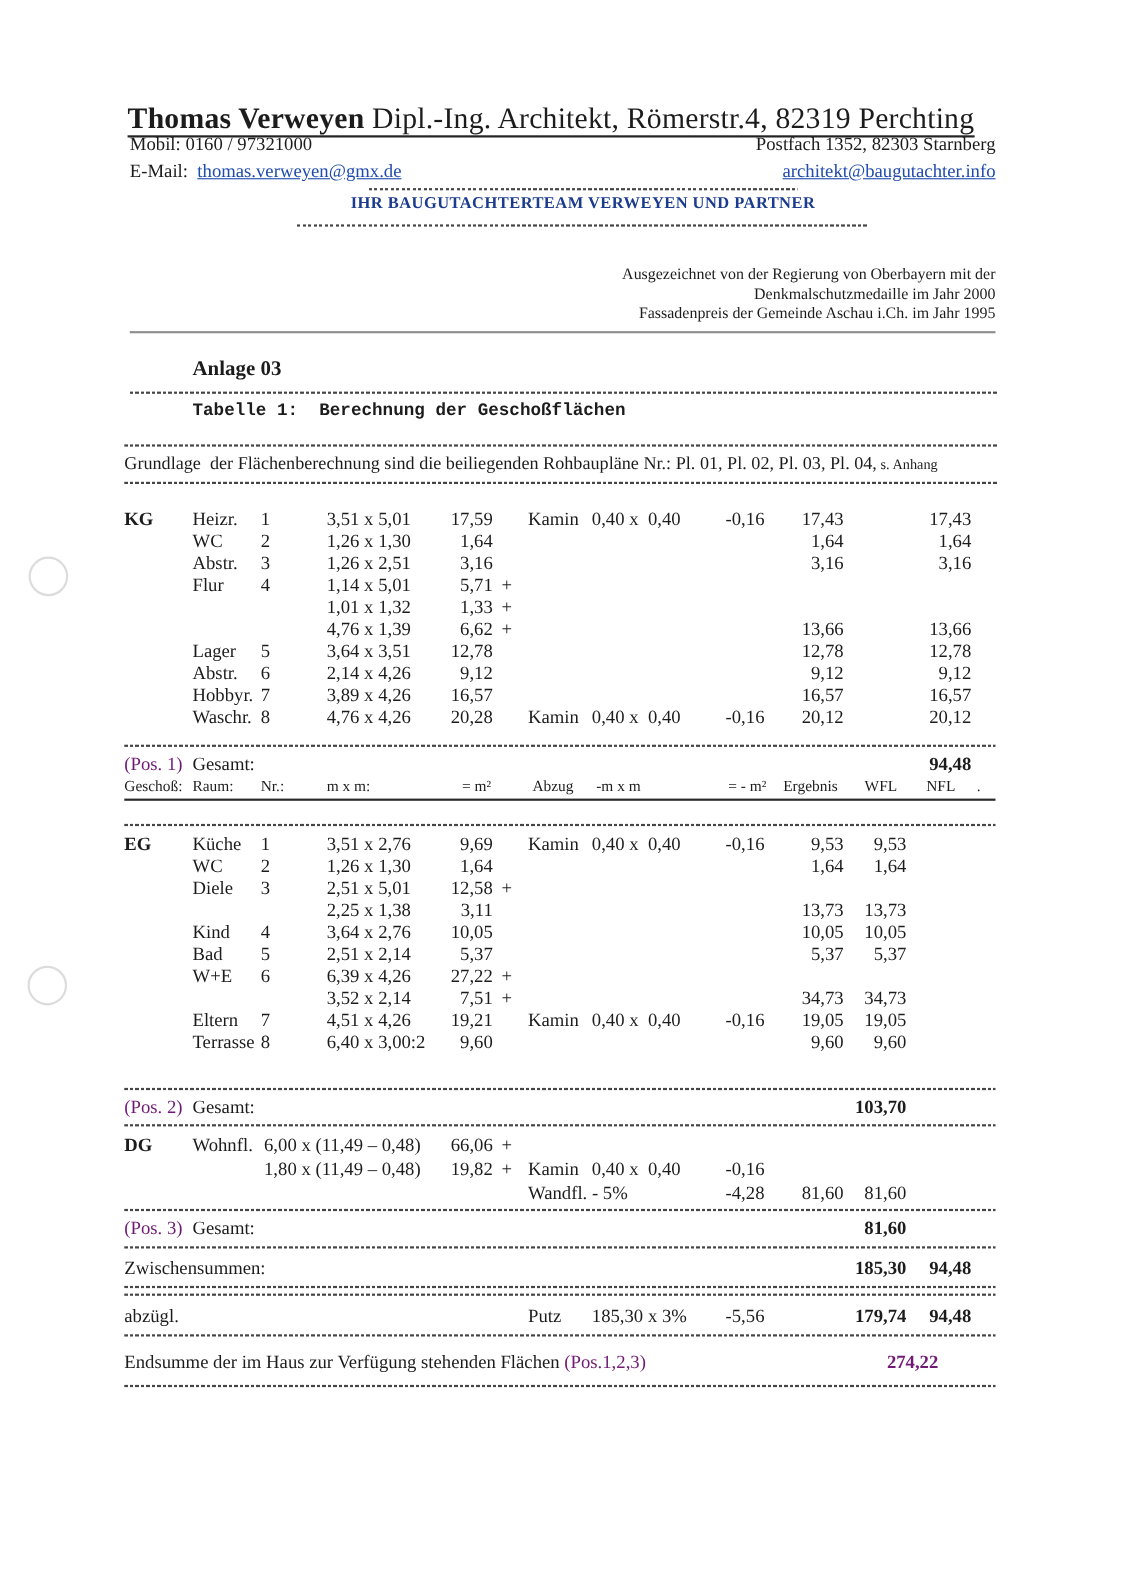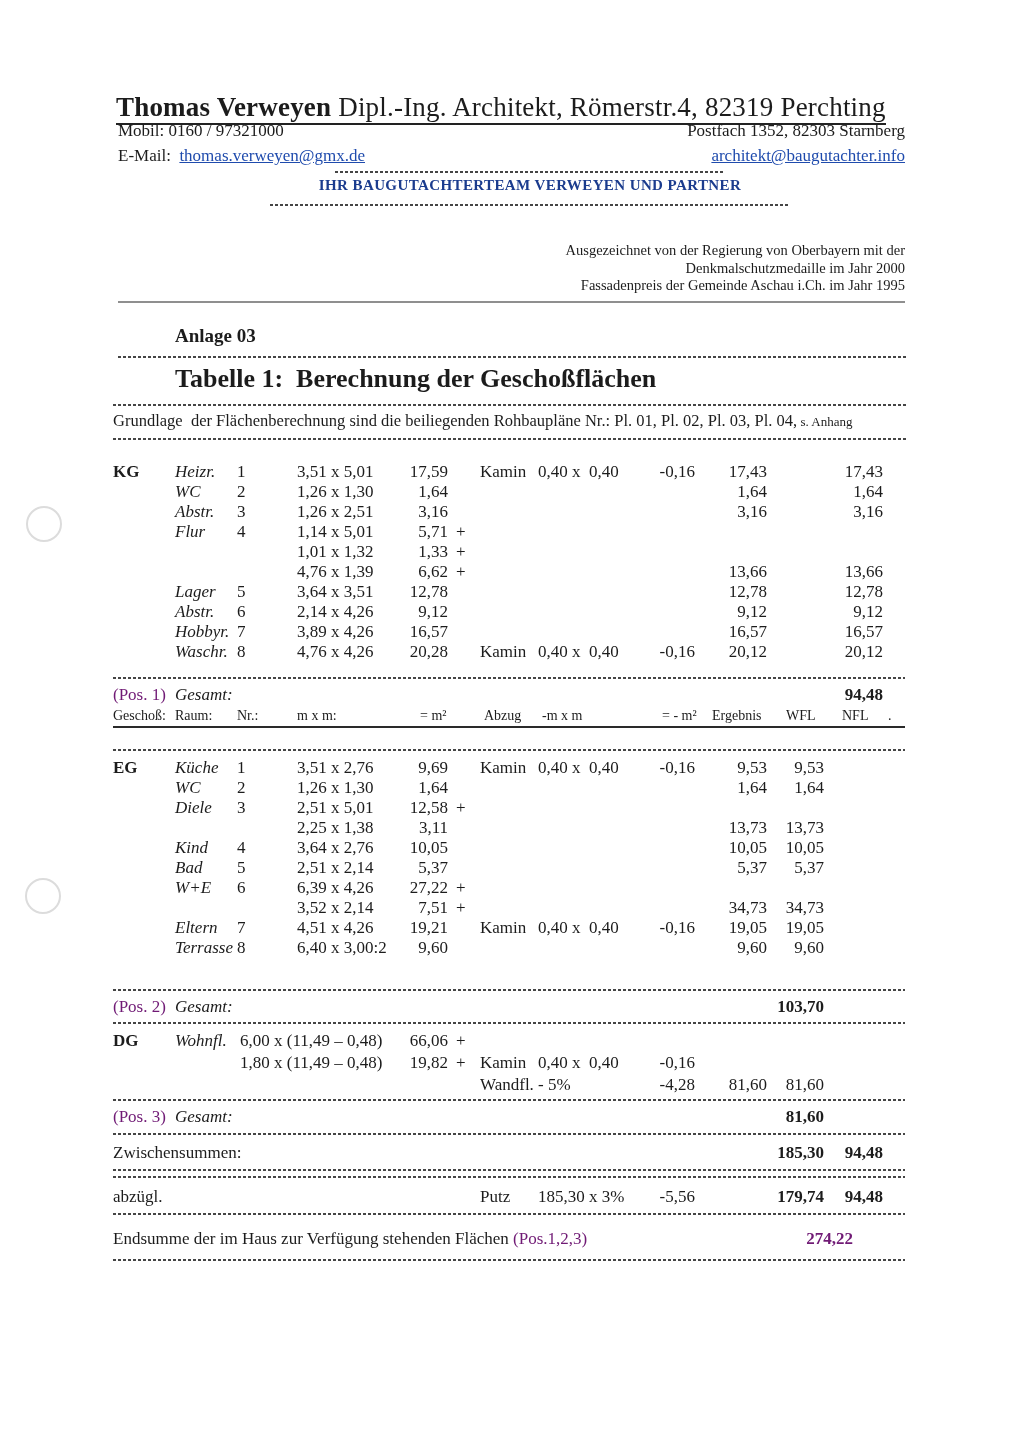--- a/index.html
+++ b/index.html
@@ -32,38 +32,38 @@
   }
   .membership{
     left:130px;top:214px;width:800px;text-align:center;
     font-size:15px;font-weight:bold;color:#161616;
   }
   .creds{font-size:14.5px;line-height:17.6px;}
   .creds-l{left:118px;top:242px;}
   .creds-r{left:470px;top:242px;width:435px;text-align:right;}
   
   .annex{left:175px;top:325px;font-size:19px;font-weight:bold;}
-  .table-title{left:175px;top:364px;font-size:26px;font-weight:bold;white-space:pre;}
+  .table-title{left:175px;top:364px;font-size:16px;font-weight:bold;white-space:pre;font-family:Liberation Mono, monospace;}
   .basis{left:113px;top:411px;font-size:16.5px;white-space:pre;}
   .basis small{font-size:13px;}
   
   .dash{height:2px;background:repeating-linear-gradient(90deg,#454545 0 3px,transparent 3px 5px);}
   .solid-gray{height:2px;background:#8f8f8f;}
   .solid-dark{height:2px;background:#2a2a2a;}
   
   .tsec{position:absolute;left:0;width:924px;font-size:17px;}
   .trow{position:relative;height:20px;line-height:20px;}
   .p22 .trow{height:22px;line-height:22px;}
   .cell{position:absolute;white-space:pre;}
   .b{font-weight:bold;}
   .red{color:#701a75;}
   
   .c-ges{left:113px;font-weight:bold;}
   .c-gesr{left:113px;}
-  .c-raum{left:175px;font-style:italic;}
+  .c-raum{left:175px;}
   .c-nr{left:237px;}
   .c-mxm{left:297px;}
   .c-mxmdg{left:240px;}
   .c-sqm{left:350px;width:98px;text-align:right;}
   .c-sign{left:456px;}
   .c-ablab{left:480px;}
   .c-abdim{left:538px;}
   .c-abres{left:628px;width:67px;text-align:right;}
   .c-erg{left:698px;width:69px;text-align:right;}
   .c-wfl{left:755px;width:69px;text-align:right;}

